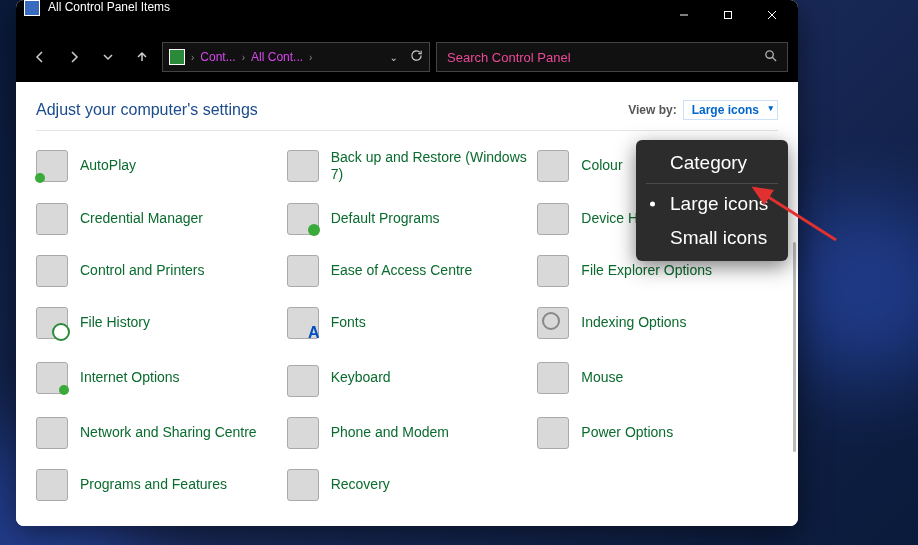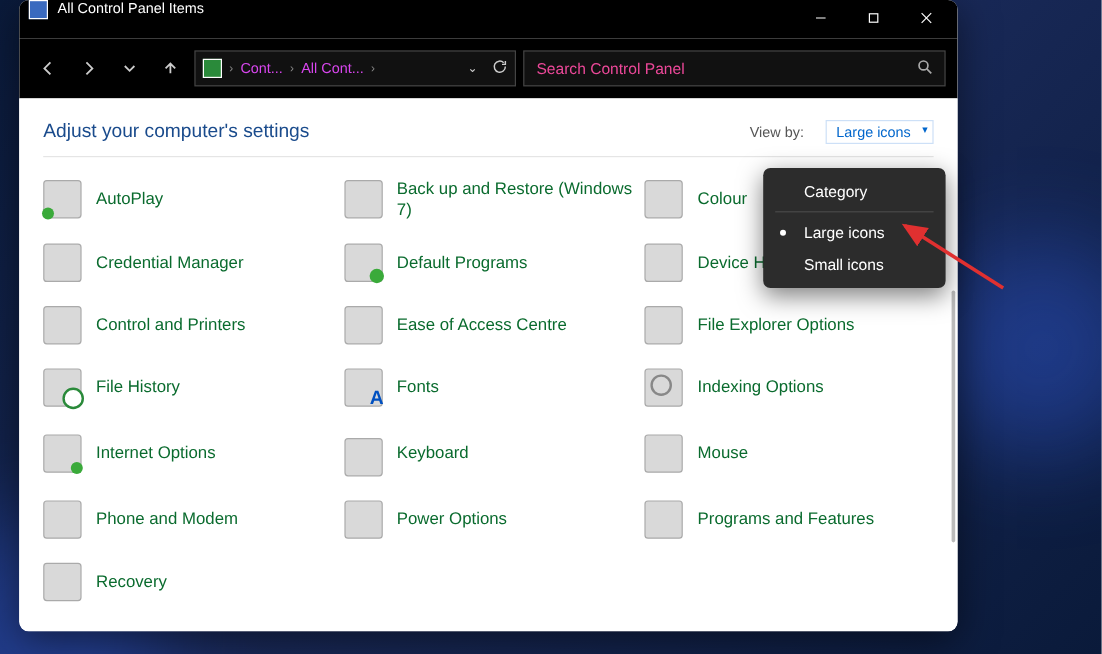--- a/index.html
+++ b/index.html
@@ -71,21 +71,21 @@
     flex:1;
     background:#fff;
     position:relative;
     overflow:hidden;
   }
   .header-row {
     padding: 18px 20px 10px 20px;
     display:flex; align-items:center;text-align:center;
   }
   .heading { color:#1a4b8c; font-size:16px; font-weight:400; }
-  .viewby-wrap { margin-left:auto; display:flex;align-items:center;gap:18px; font-size:12px;}
+  .viewby-wrap { margin-left:auto; display:flex;align-items:center;gap:6px; font-size:12px;font-weight:bold;}
   .viewby-label{ color:#555;}
   .viewby-dd {
     border:1px solid #cde0f7;
     padding:2px 18px 2px 8px;
     color:#0066cc;
     position:relative;
     font-size:12px;
   }
   .viewby-dd::after{content:"▾";position:absolute;right:4px;top:2px;color:#0066cc;font-size:9px;}
 
@@ -148,21 +148,21 @@
   
   .dd-menu {
     position:absolute;
     left: 636px; top: 140px;
     width: 152px;
     background:#2c2c2c;
     border-radius:6px;
     padding:6px 0;
     box-shadow:0 6px 20px rgba(0,0,0,.5);
     color:#fff;
-    font-size:13px;
+    font-size:19px;
     z-index:50;
   }
   .dd-menu .mi{padding:6px 14px 6px 34px;position:relative;cursor:pointer;}
   .dd-menu .mi.sel::before{content:"";position:absolute;left:14px;top:50%;width:5px;height:5px;background:#fff;border-radius:50%;transform:translateY(-50%);}
   .dd-menu .divline{height:1px;background:#4a4a4a;margin:3px 10px;}
 
   
   .arrow-anno{
     position:absolute;
     left:746px; top:180px;
@@ -314,20 +314,24 @@
         </div>
         <div class="item">
           <div class="ico ic-keyboard"></div>
           <span class="label">Keyboard</span>
         </div>
         <div class="item">
           <div class="ico ic-mouse"></div>
           <span class="label">Mouse</span>
         </div>
         <div class="item">
+          <div class="ico ic-network"></div>
+          <span class="label">Network and Sharing Centre</span>
+        </div>
+        <div class="item">
           <div class="ico ic-phone"></div>
           <span class="label">Phone and Modem</span>
         </div>
         <div class="item">
           <div class="ico ic-power"></div>
           <span class="label">Power Options</span>
         </div>
         <div class="item">
           <div class="ico ic-prog"></div>
           <span class="label">Programs and Features</span>

